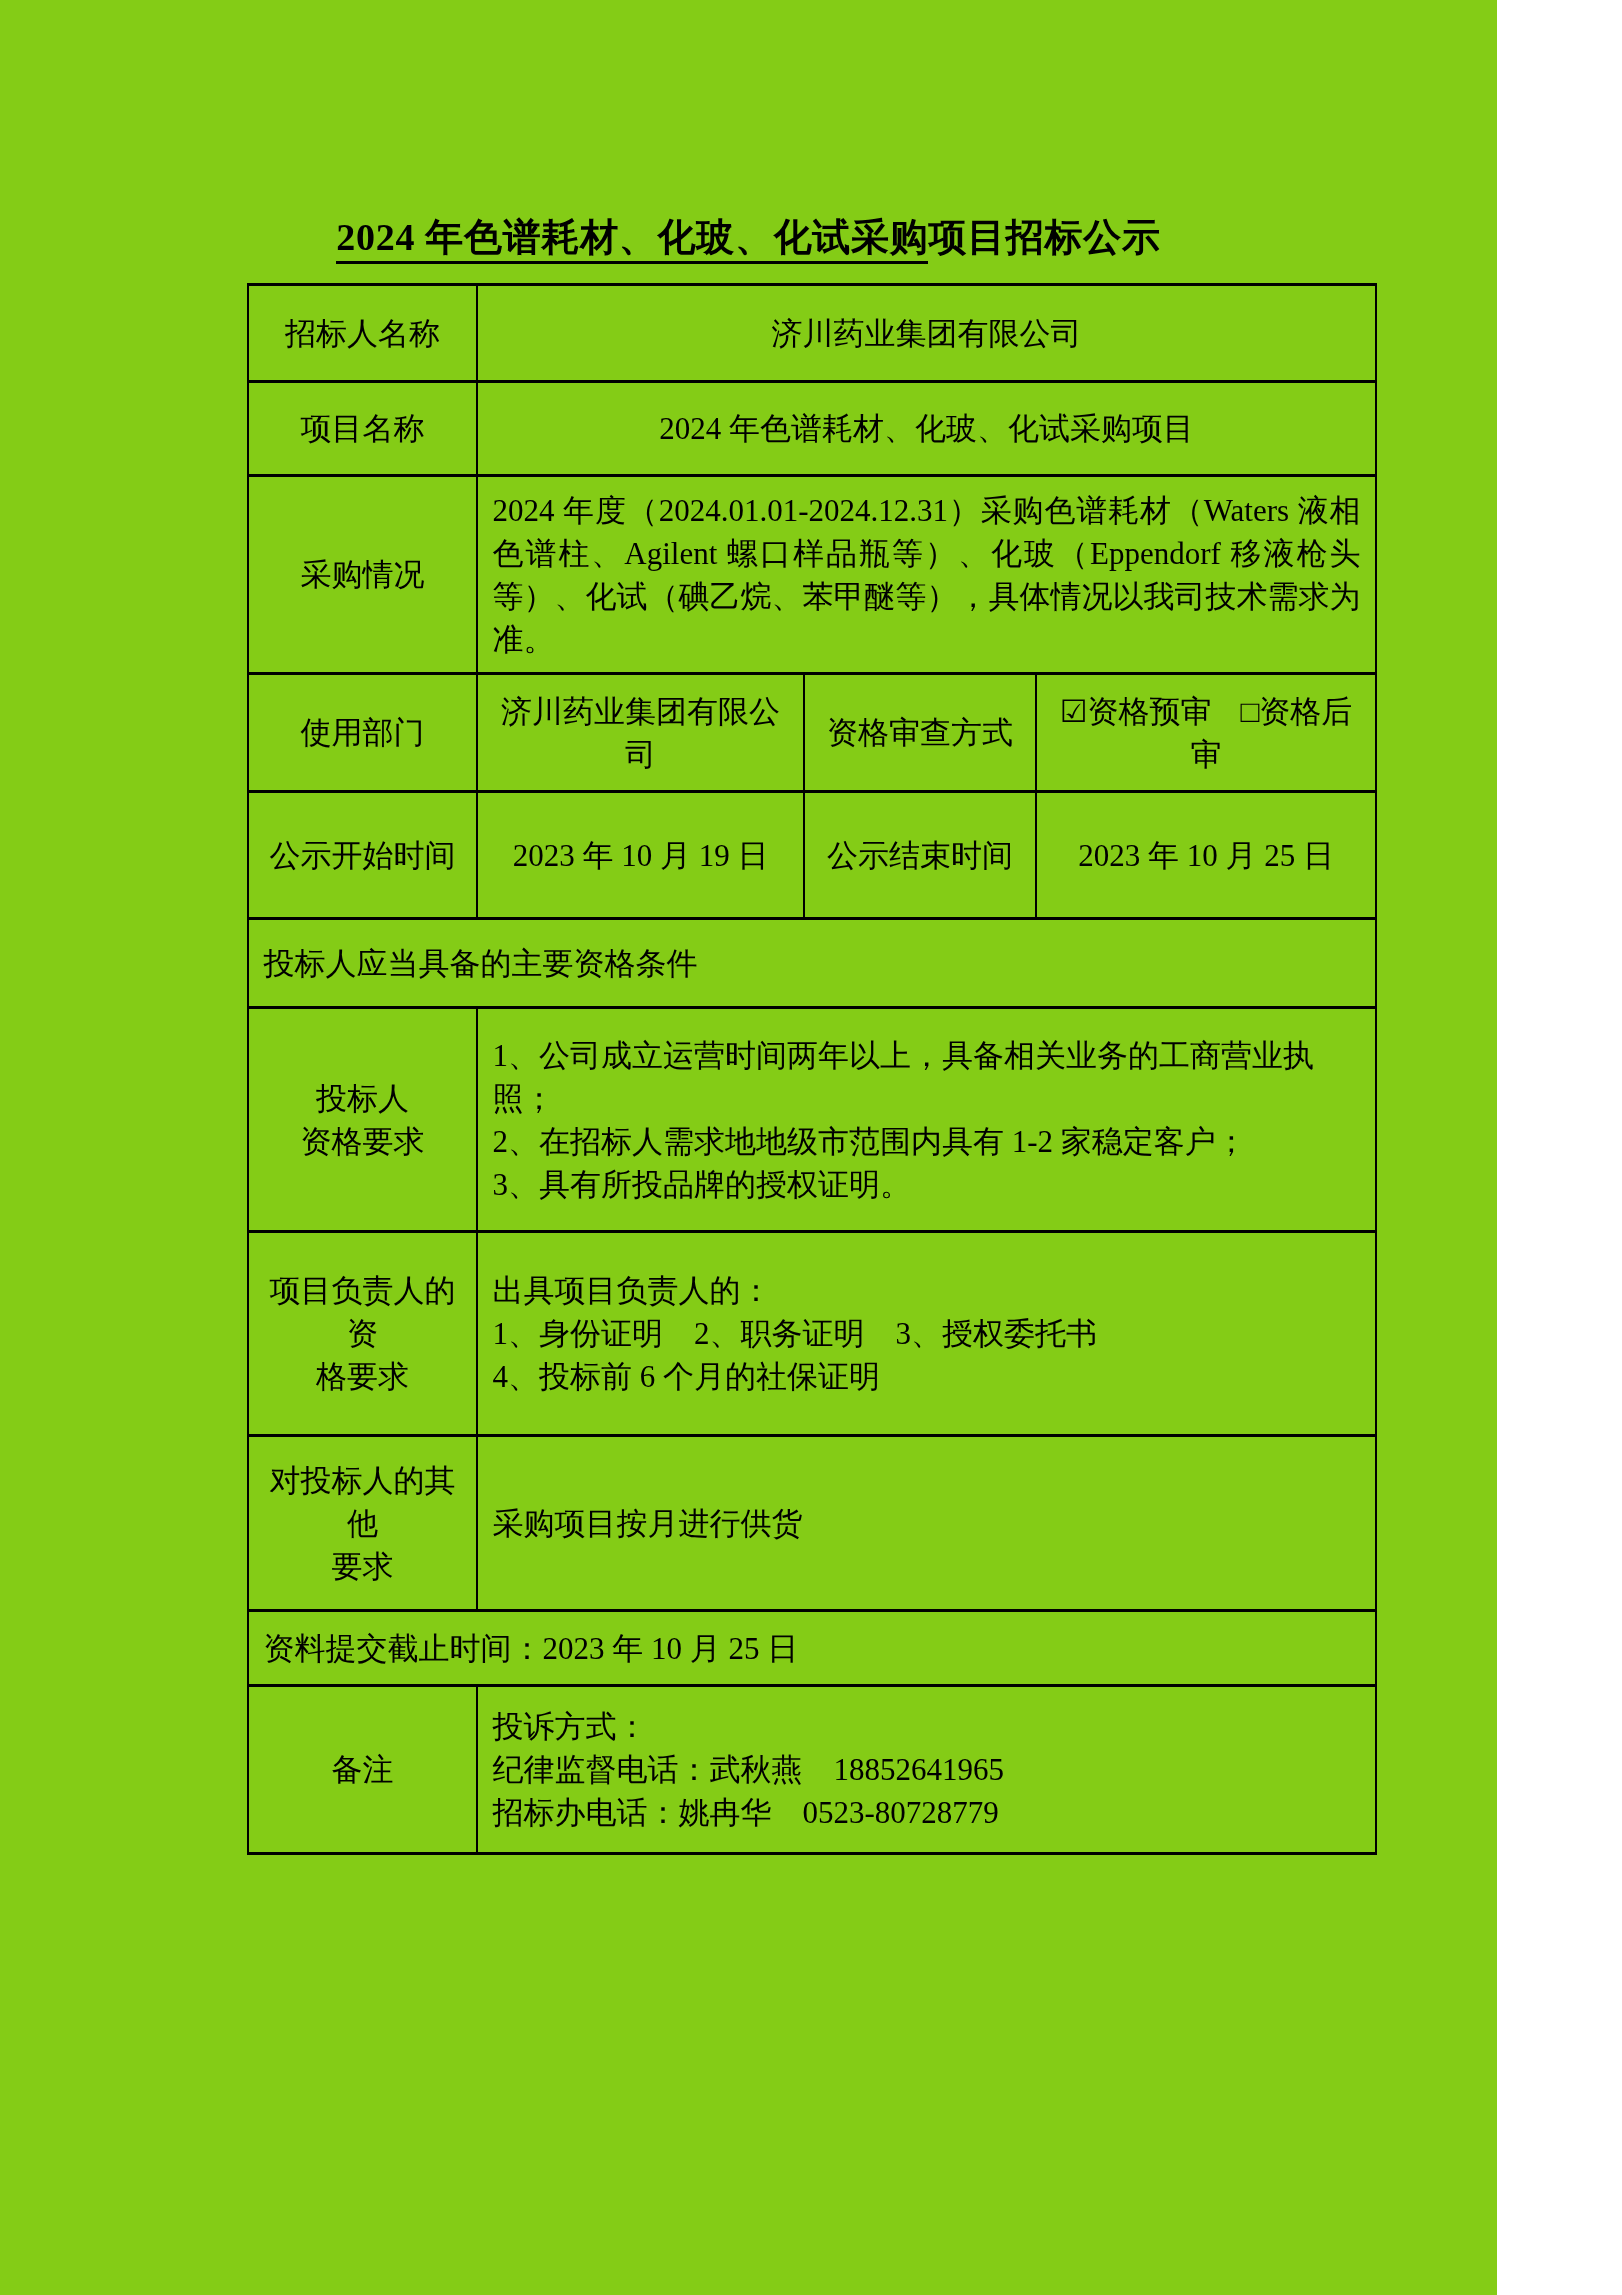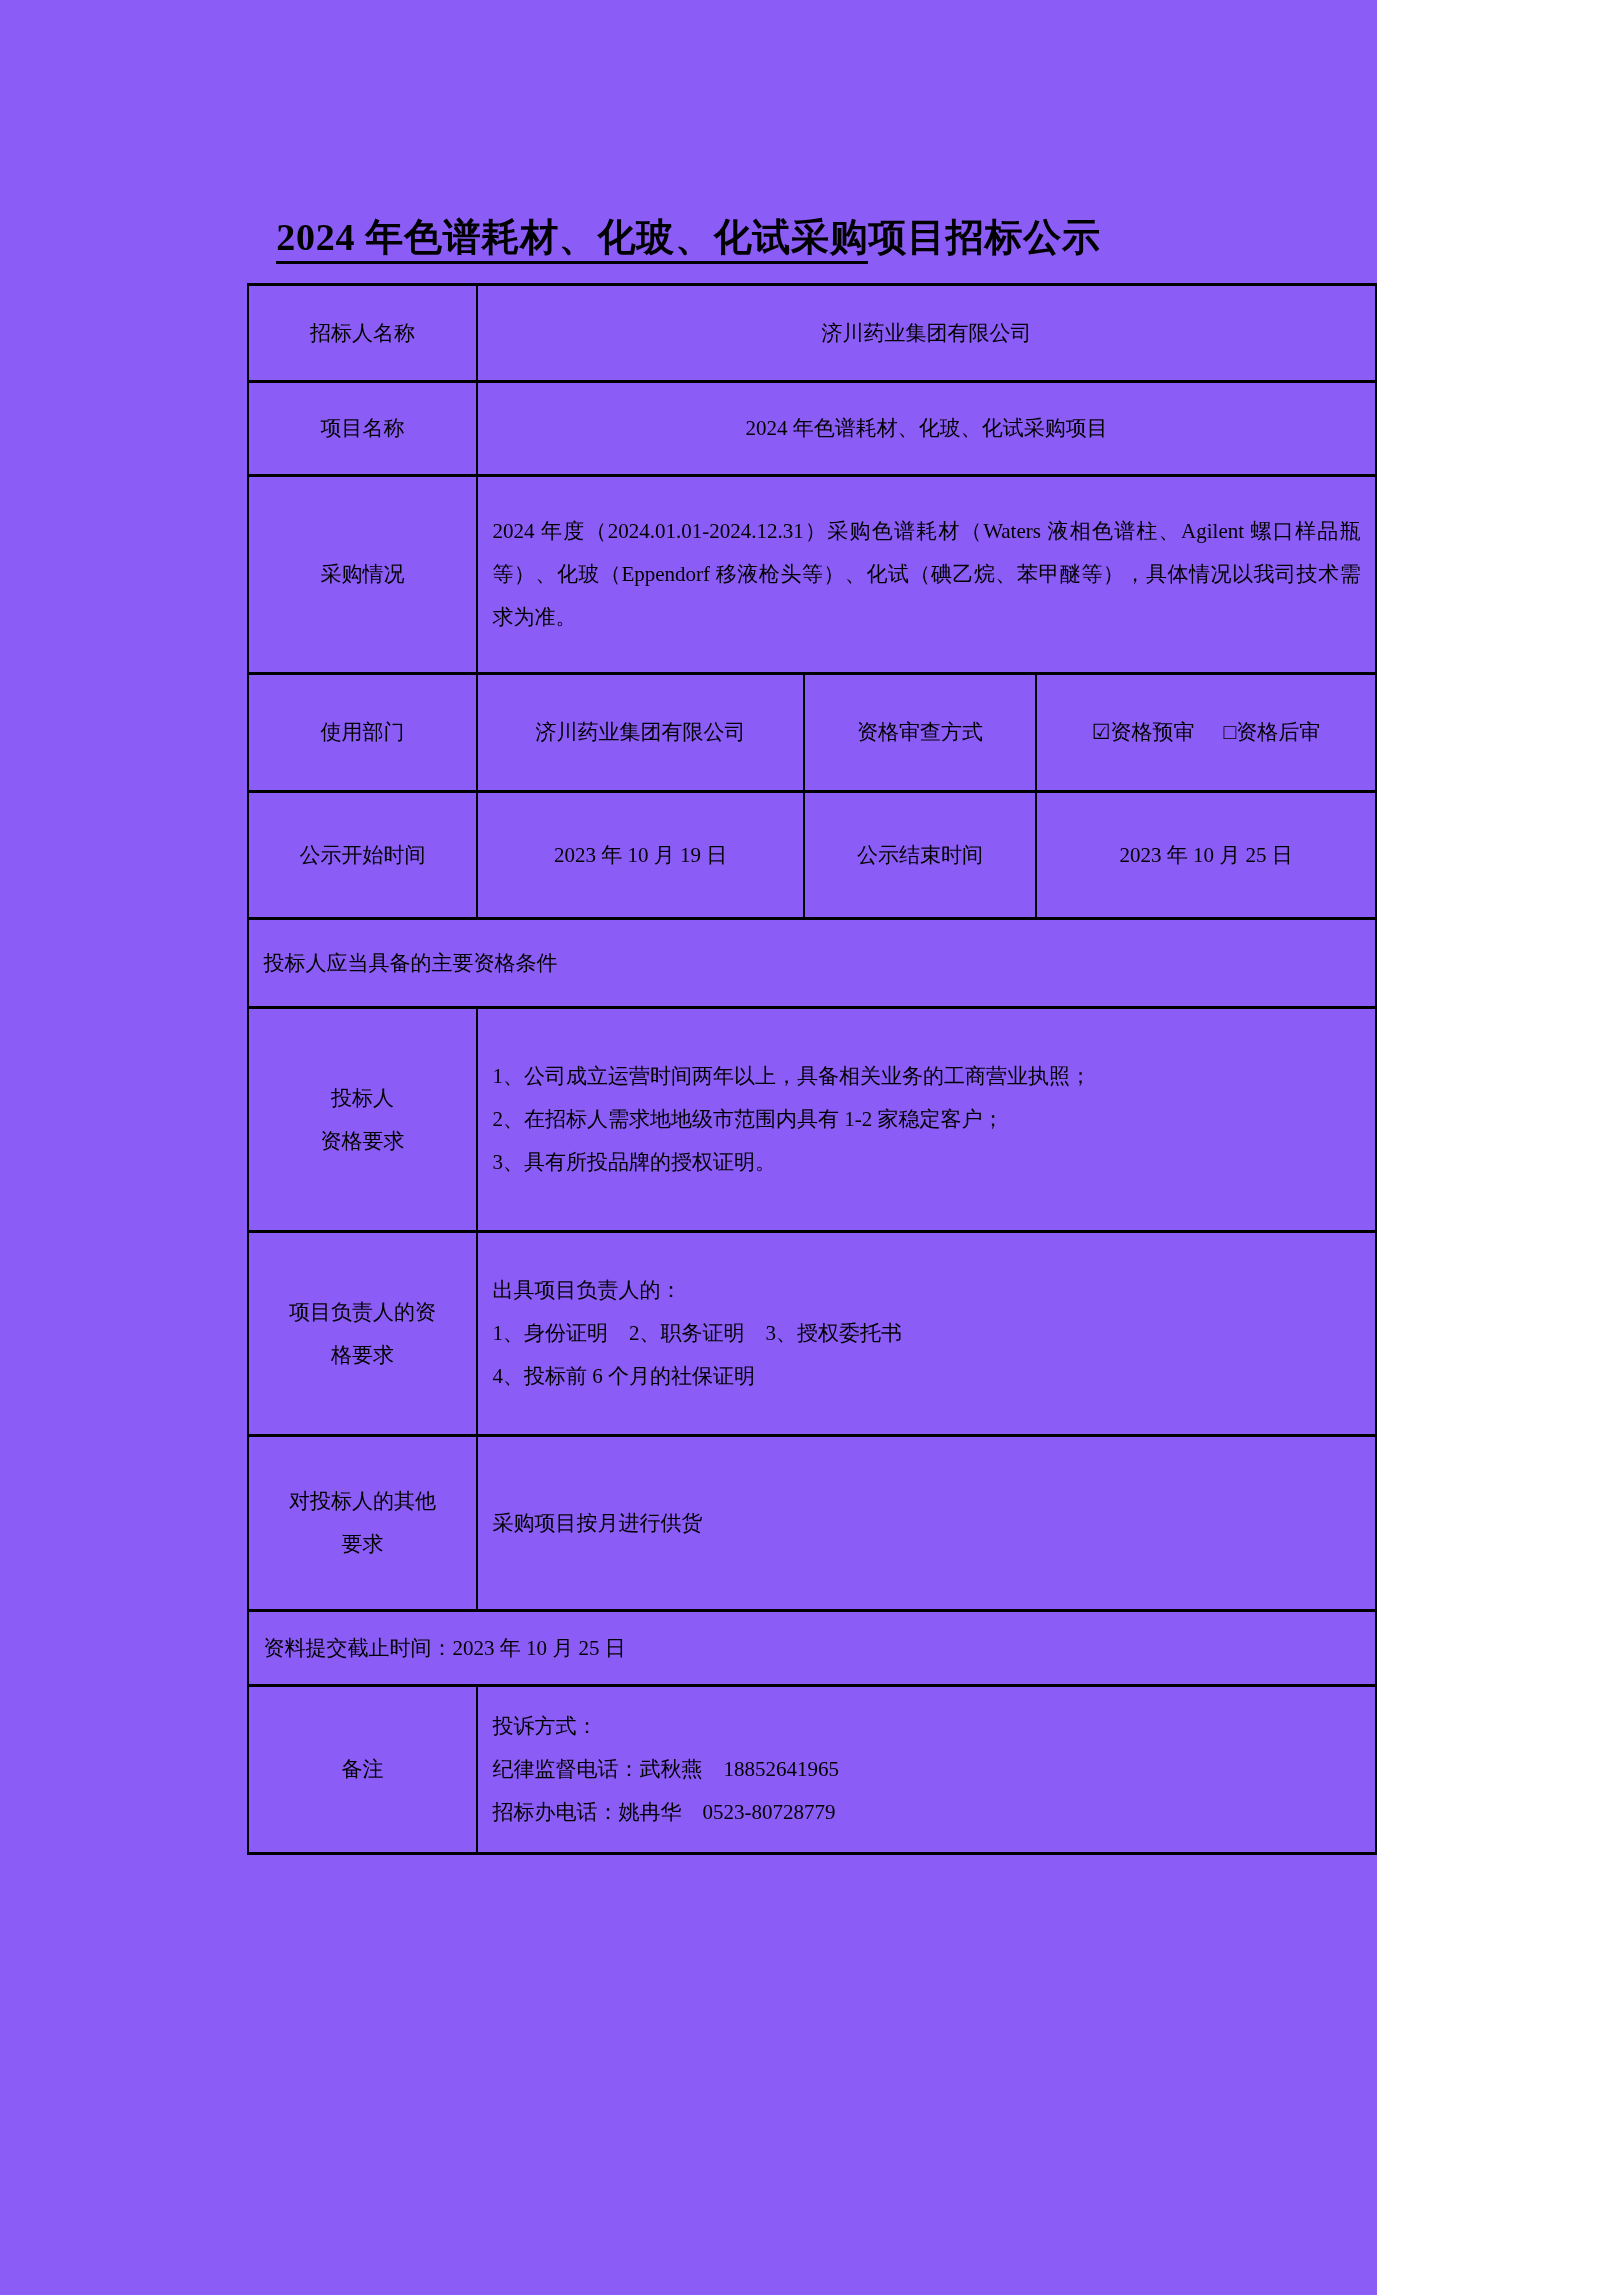--- a/index.html
+++ b/index.html
@@ -1,37 +1,37 @@
 <!DOCTYPE html>
 <html style="font-size:10.5px"><head>
 <meta charset="utf-8">
 <style>
   html,body { margin:0; padding:0; background:#ffffff; }
   .page {
     position:relative;
-    width:1377px; height:2295px;
-    background:#8b5cf6;
+    width:1497px; height:2295px;
+    background:#84cc16;
     color:#000;
     font-family:"Liberation Serif","DejaVu Serif",serif;
   }
   .title {
     position:absolute; top:216px; left:0; right:0;
     margin:0;
     text-align:center;
     font-size:38px; font-weight:bold;
     line-height:1.15;
     letter-spacing:0.7px;
   }
   .title .u { border-bottom:3.9px solid #000; padding-bottom:2.6px; }
   table.doc {
     position:absolute; left:247px; top:283px;
     width:1129px;
     border-collapse:collapse;
     table-layout:fixed;
-    font-size:21px;
+    font-size:31px;
     line-height:43px;
   }
   table.doc td {
     border-left:2px solid #000;
     border-right:2px solid #000;
     border-top:3.3px solid #000;
     border-bottom:3.3px solid #000;
     vertical-align:middle;
     padding:6.5px 14.4px;
     box-sizing:border-box;

